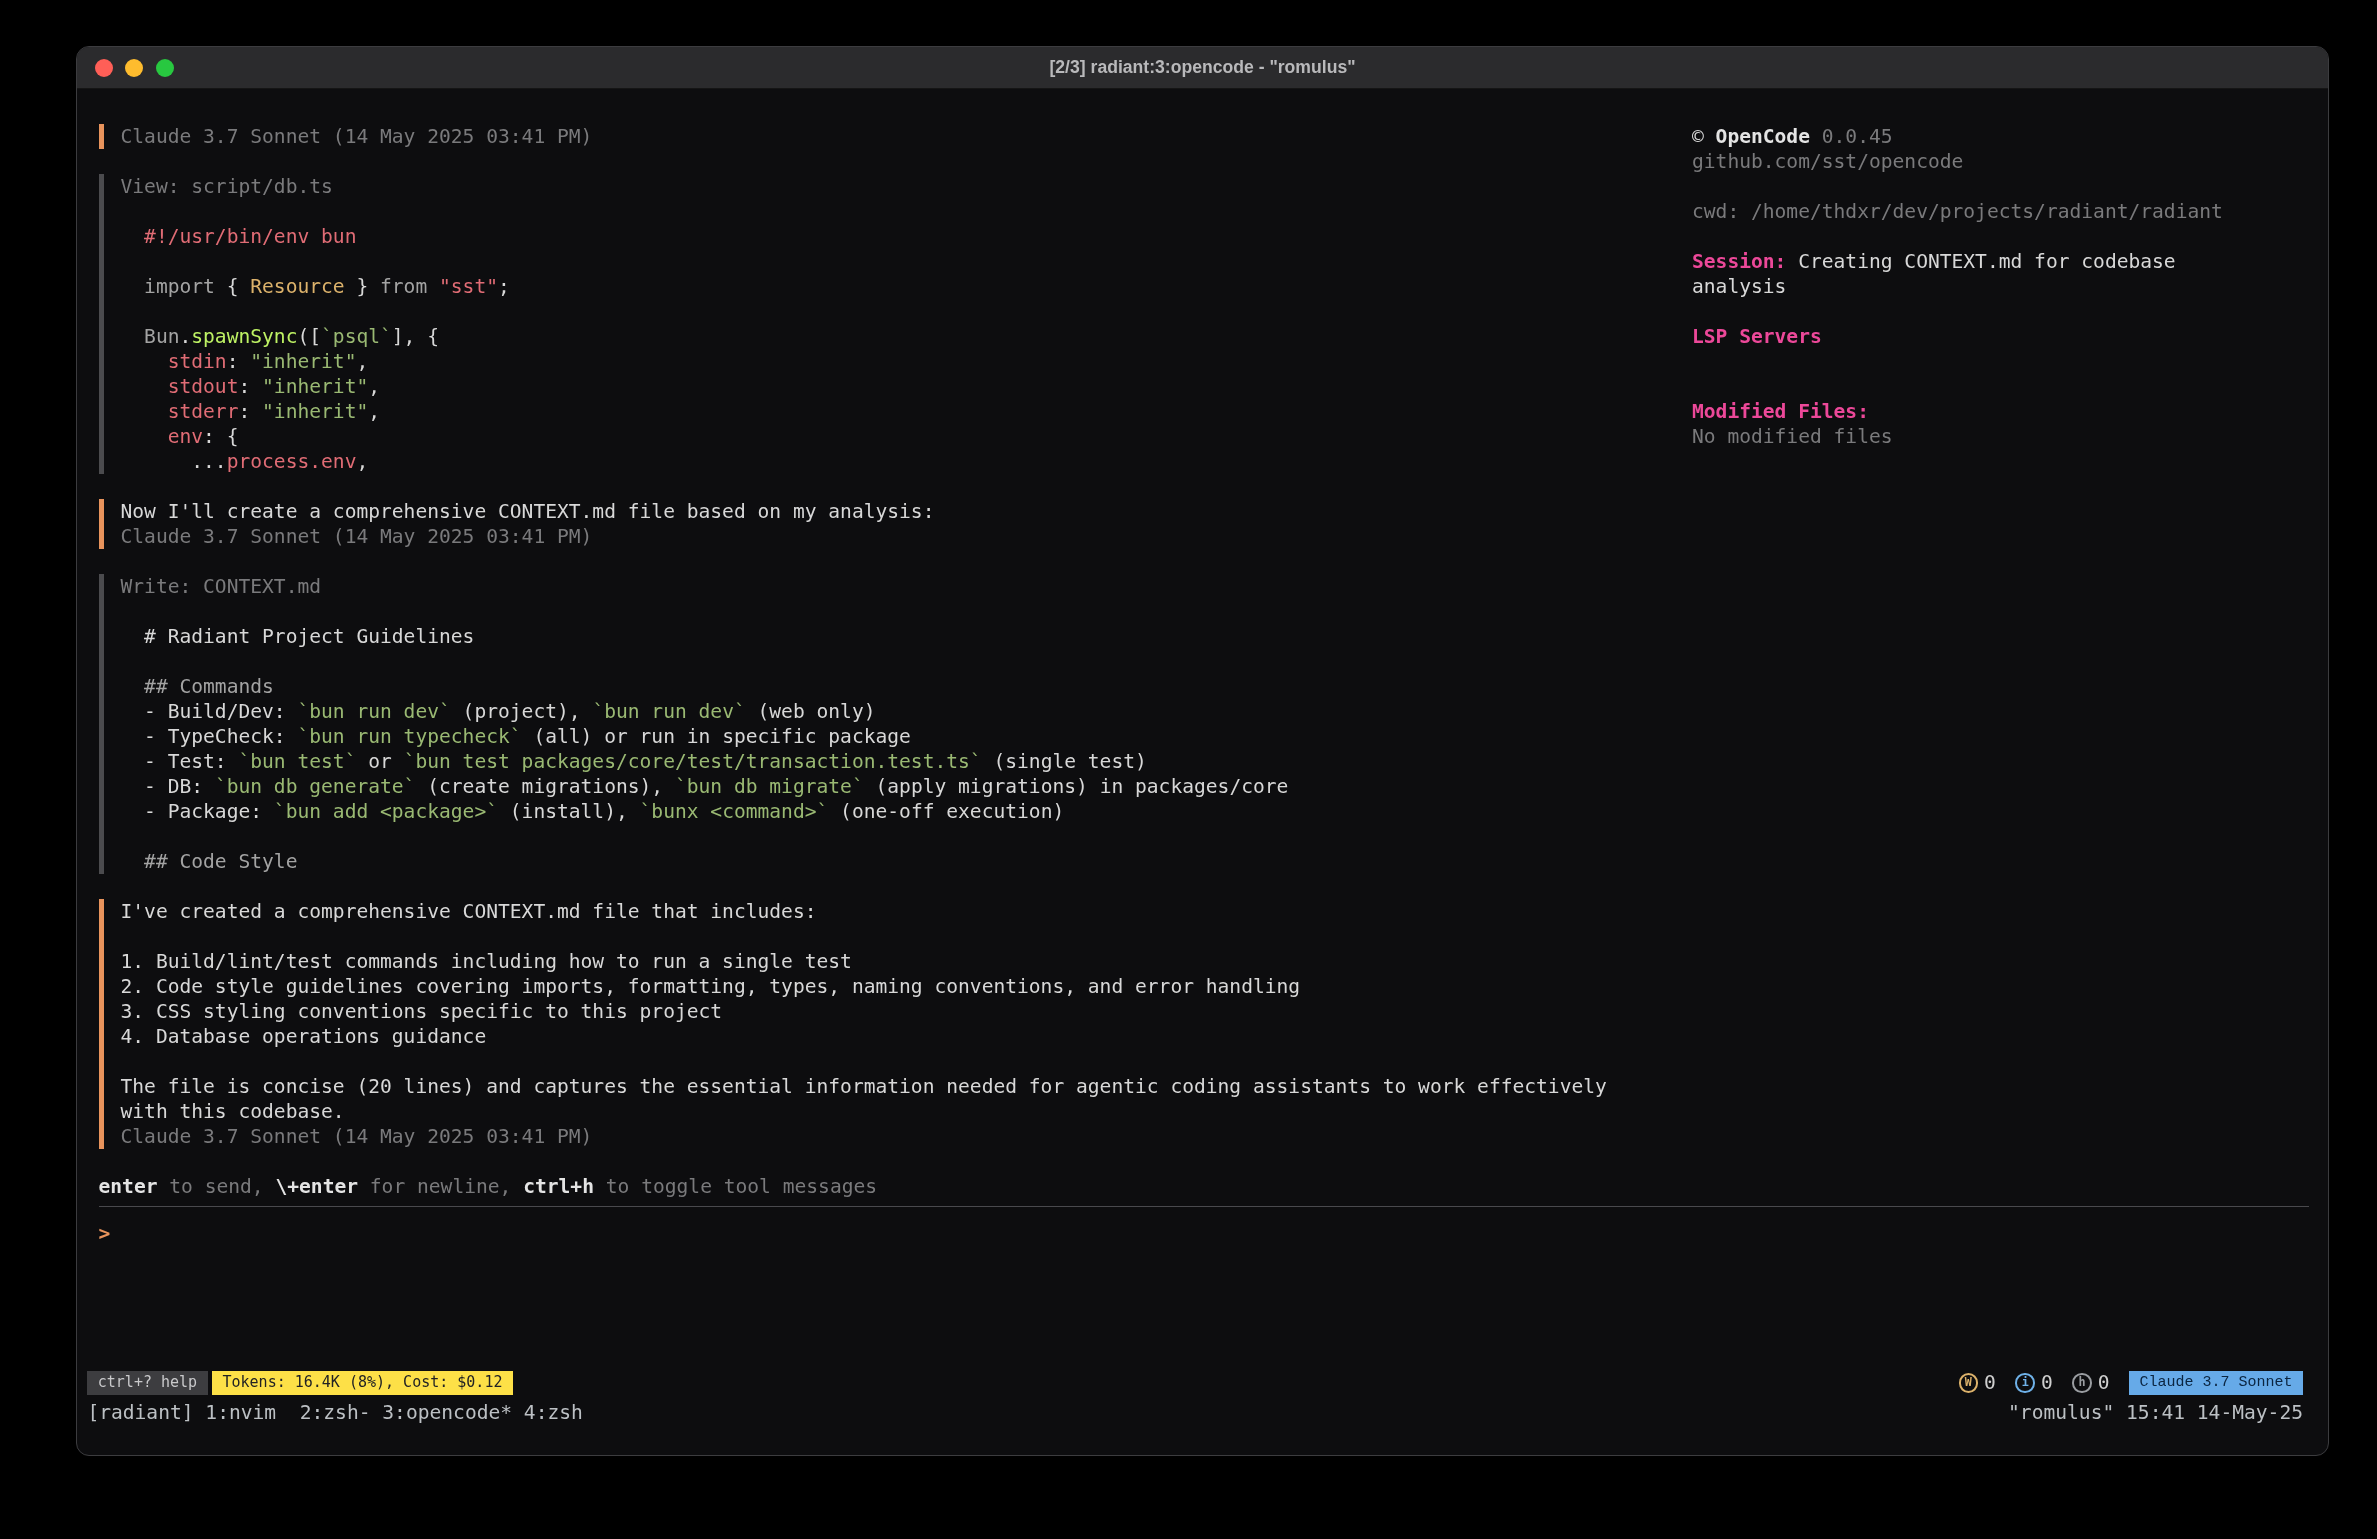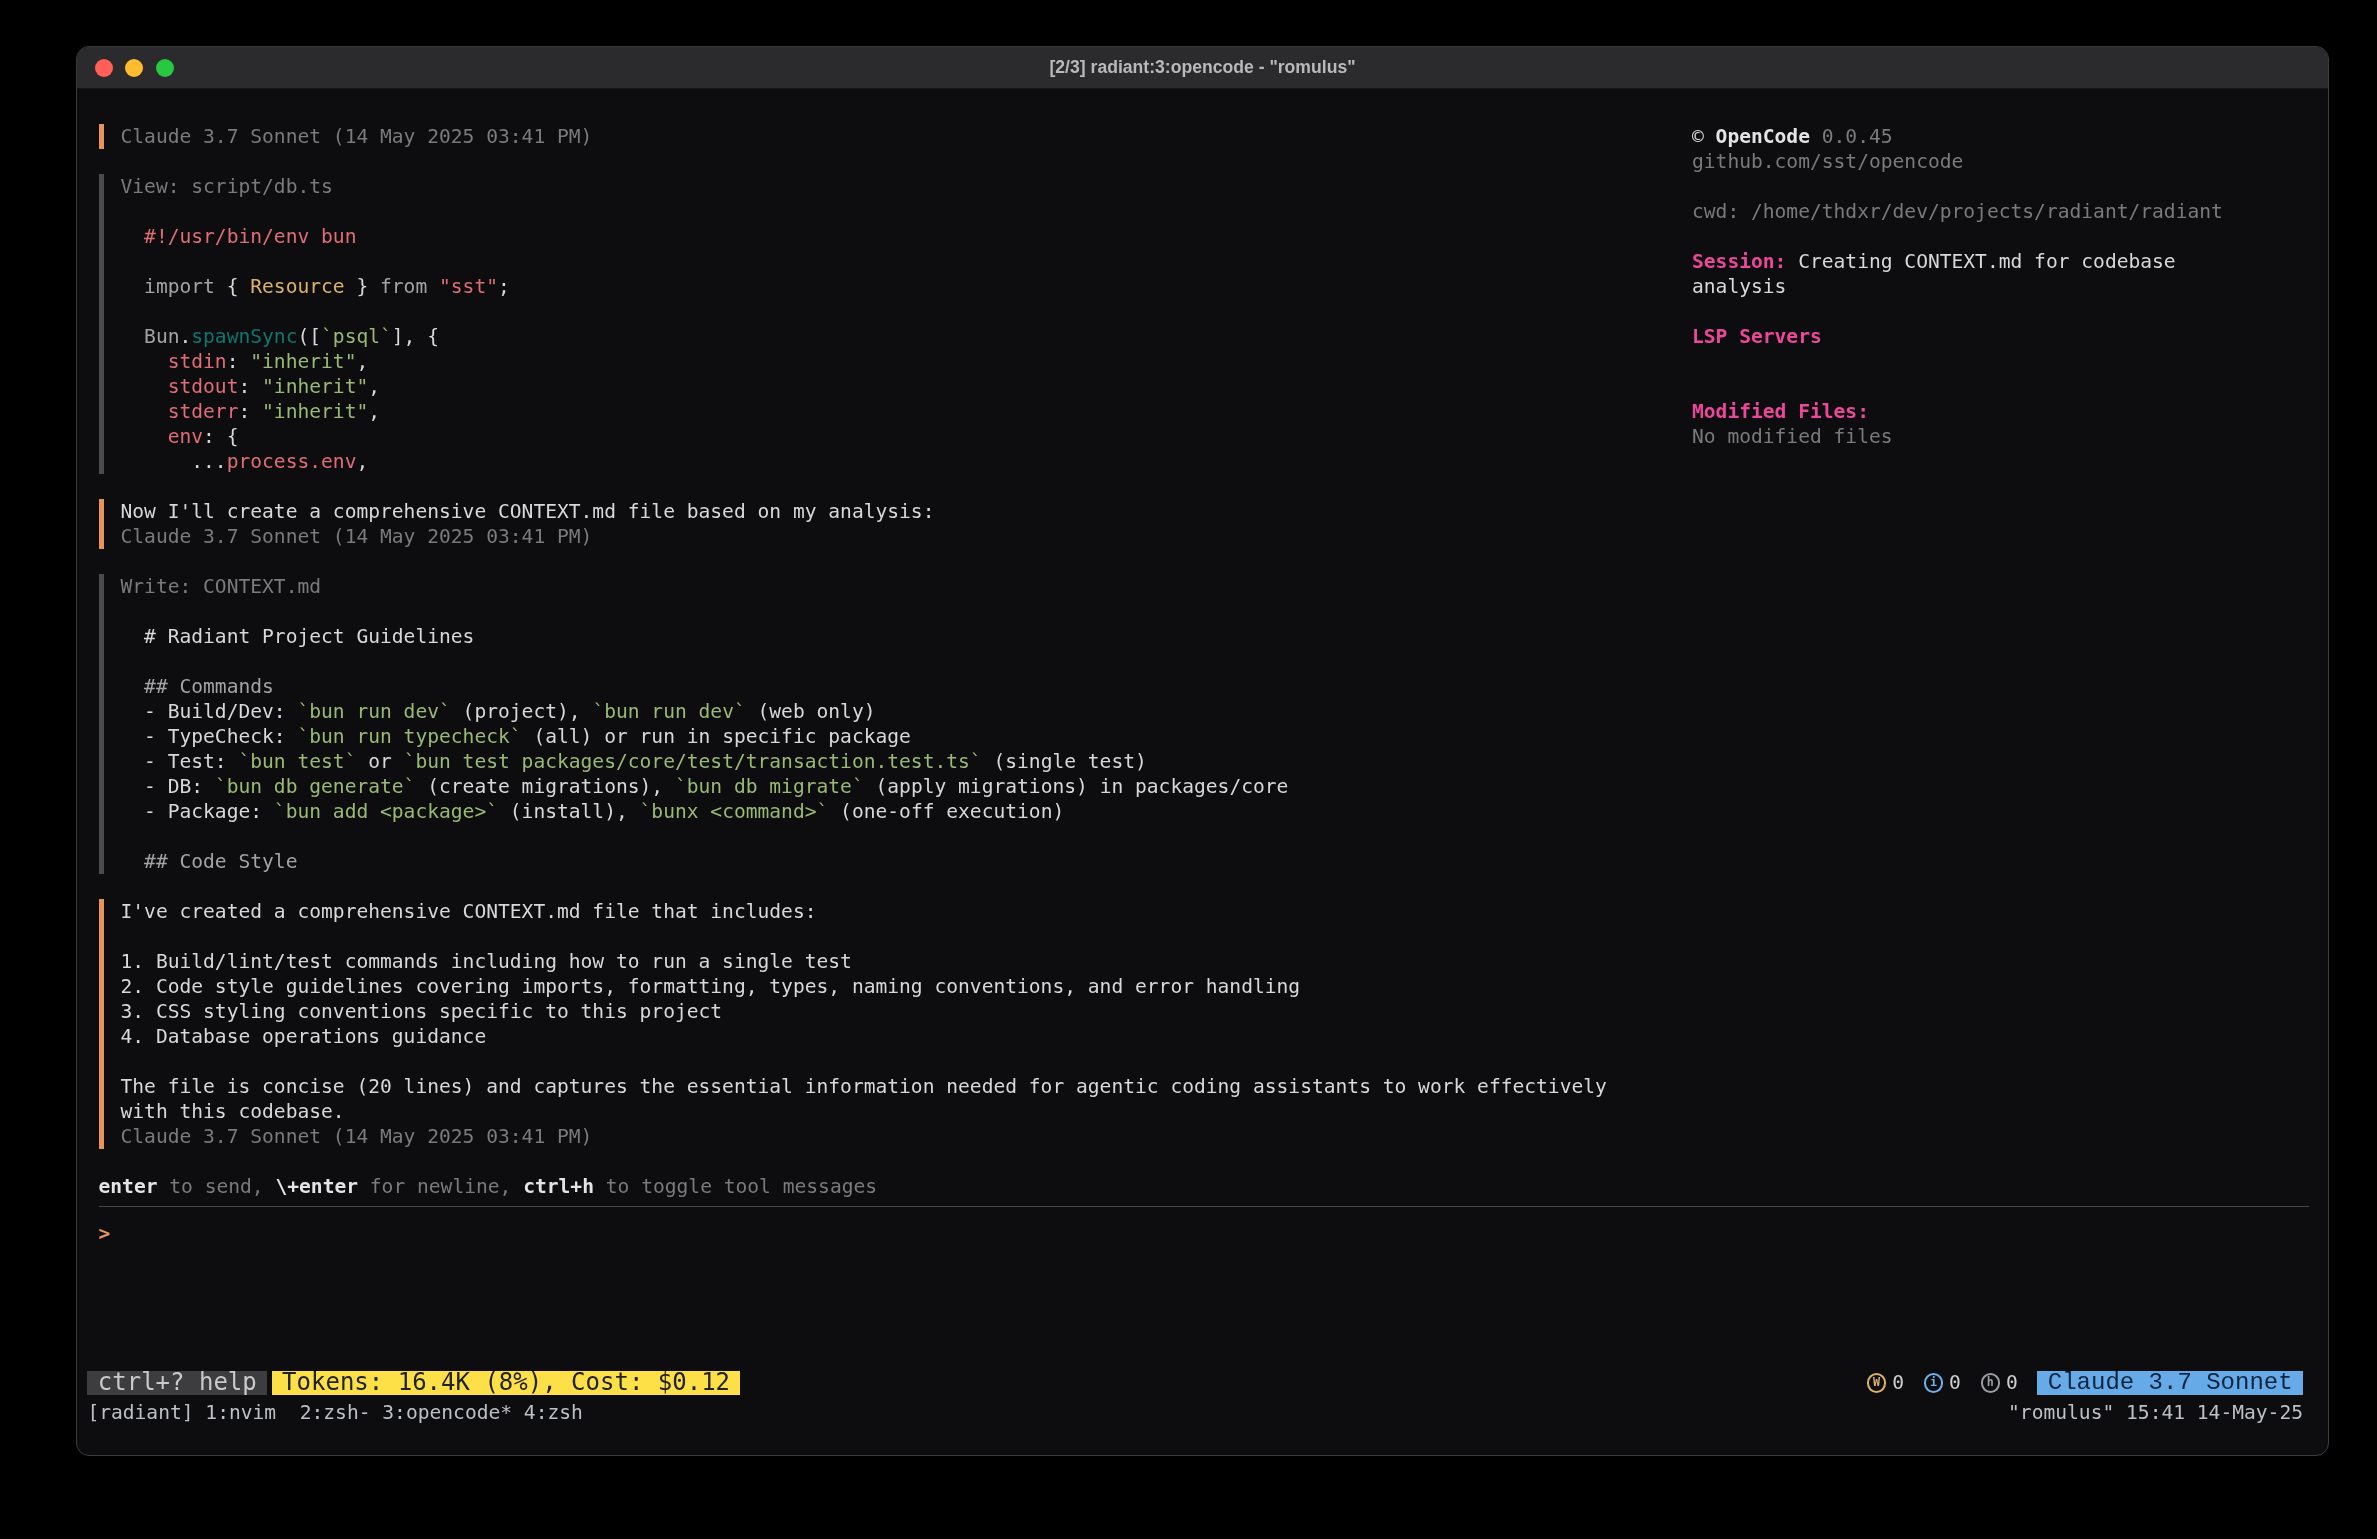--- a/index.html
+++ b/index.html
@@ -24,34 +24,34 @@
   .term { position:absolute; top:43px; left:0; right:0; bottom:0; font-size:19.6px; line-height:25px; color:#d8d8d8; }
 
   .main { position:absolute; left:21.5px; top:34px; width:1594px; }
   .chat .block { border-left:5.9px solid transparent; padding-left:17px; margin-bottom:25px; }
   .chat .block.message { border-left-color:#e8935c; }
   .chat .block.tool { border-left-color:#4b4b4e; }
   .line { white-space:pre; min-height:25px; }
 
   .c-white{color:#d8d8d8} .c-gray{color:#7a7a7c}
   .c-blue{color:#a3a3a3} .c-green{color:#9ab973} .c-red{color:#e06c75}
-  .c-yellow{color:#dcb26b} .c-lblue{color:#0f766e}
+  .c-yellow{color:#dcb26b} .c-lblue{color:#bef264}
   .c-boldwhite{color:#e4e4e4; font-weight:bold}
   .c-boldorange{color:#ec4899; font-weight:bold}
 
   .input-area { margin-top:25px; width:2210px; }
   .separator { border-top:1.3px solid #49494d; margin-top:6.5px; }
   .prompt-row { margin-top:14.4px; display:flex; align-items:center; }
   .prompt-caret { font-weight:bold; color:#e8935c; }
   .prompt-input { display:inline-block; min-width:26px; min-height:25px; }
 
   .side { position:absolute; left:1615px; top:34px; }
 
   .statusbar { position:absolute; left:10.4px; right:25px; top:1281px; height:23.5px; display:flex; align-items:center; }
-  .badge { display:inline-flex; align-items:center; height:23.5px; padding:0 10.4px; font-size:24px; white-space:pre; }
+  .badge { display:inline-flex; align-items:center; height:23.5px; padding:0 10.4px; font-size:15px; white-space:pre; }
   .badge.help { background:#3d3d40; color:#c9c9cb; margin-right:4.6px; }
   .badge.tokens { background:#fde047; color:#212224; }
   .badge.model { background:#66aae8; color:#0b2540;font-family:Liberation Mono, monospace; }
   .diags { margin-left:auto; display:flex; align-items:center; gap:19.6px; margin-right:19.6px; }
   .diag { display:inline-flex; align-items:center; gap:5.9px; }
   .diag .circ {
     width:19.6px; height:19.6px; border-radius:50%; border:2px solid currentColor;
     display:inline-flex; align-items:center; justify-content:center;
     font-size:11.7px; font-weight:bold; line-height:1;
   }

